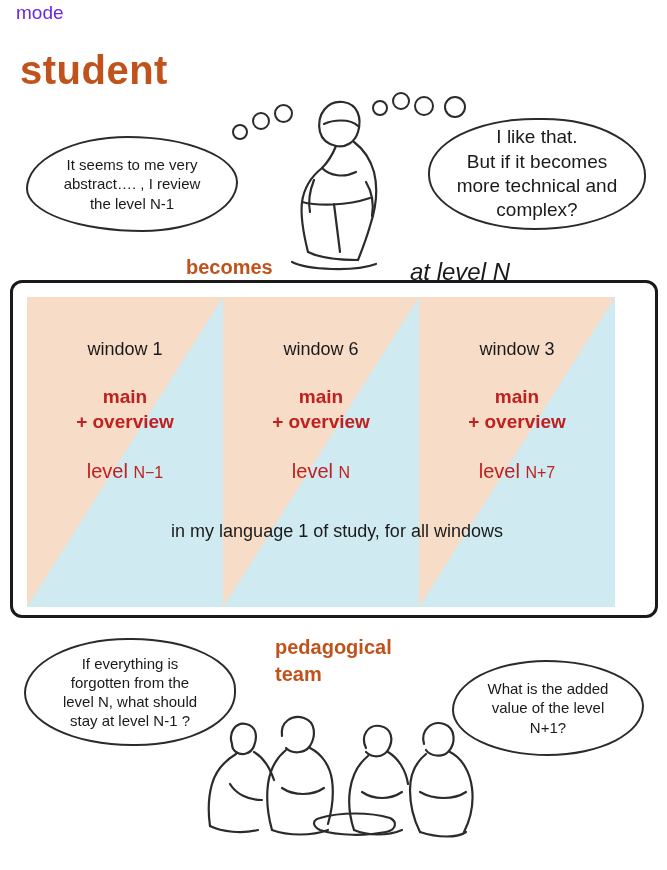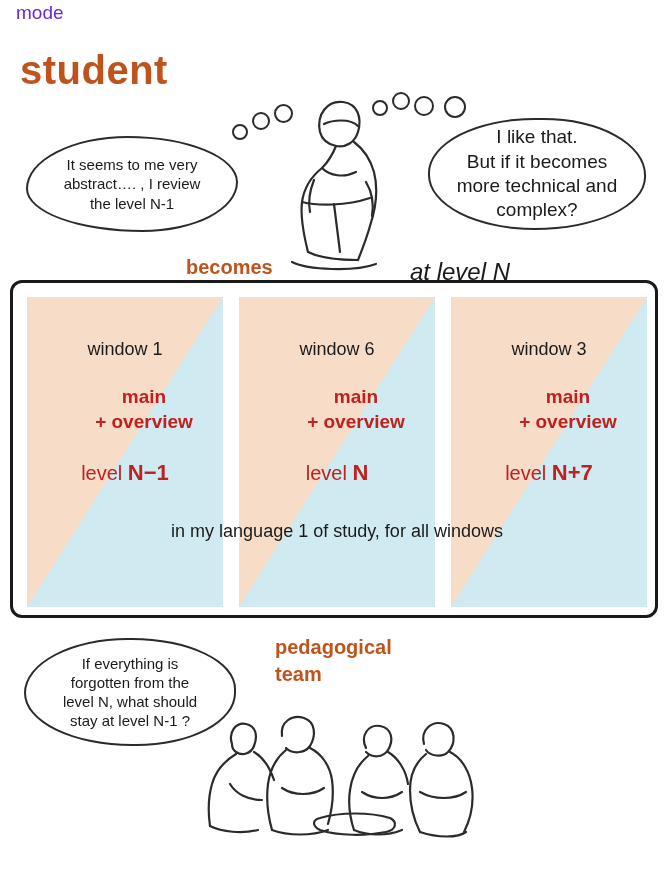--- a/index.html
+++ b/index.html
@@ -164,21 +164,21 @@
     background: #ffffff;
     z-index: 2;
   }
   .windows-row {
     position: absolute;
     left: 14px;
     top: 14px;
     width: 620px;
     height: 310px;
     display: flex;
-    justify-content: space-between;
+    justify-content: flex-start;
     border-radius: 18px;
   }
   .window-col {
     width: 196px;
     height: 310px;
     position: relative;
     overflow: hidden;
     
     background: linear-gradient(to bottom right, #f7dcc8 0%, #f7dcc8 49.6%, #cfeaf0 50.4%, #cfeaf0 100%);
   }
@@ -195,34 +195,33 @@
     position: absolute;
     top: 88px;
     left: 0;
     width: 100%;
     text-align: center;
     font-size: 19px;
     font-weight: bold;
     color: #bf2020;
     line-height: 1.3;
     white-space: pre-line;
-    padding-left: 19px;
   }
   .w-level {
     position: absolute;
     top: 163px;
     left: 0;
     width: 100%;
     text-align: center;
     font-size: 20px;
     color: #bf2020;
   }
   .w-level .lvl-strong {
-    font-weight: bold;
-    font-size: 22px;
+    font-weight: normal;
+    font-size: 16px;
   }
 
   .language-note {
     position: absolute;
     left: 0;
     top: 238px;
     width: 648px;
     text-align: center;
     font-size: 18px;
     color: #1a1a1a;
@@ -314,20 +313,25 @@
 
   <div class="pedagogical-label">pedagogical
 team</div>
 
   <div class="bubble cloud3">
     <span class="btext">If everything is
 forgotten from the
 level N, what should
 stay at level  N-1 ?</span>
   </div>
+  <div class="bubble cloud4">
+    <span class="btext">What is the added
+value of the level
+N+1?</span>
+  </div>
 
   <div class="figure-bottom">
     <svg viewBox="0 0 330 165" width="330" height="165" fill="none" stroke="#2b2b2b" stroke-width="2.2" stroke-linecap="round" stroke-linejoin="round">
 
       <path d="M62 44 C58 32 66 22 76 24 C86 26 88 36 84 46 C81 54 72 56 66 52 C63 50 62 48 62 44 Z"></path>
       <path d="M66 54 C56 60 46 70 42 84 C38 98 38 112 40 126"></path>
       <path d="M84 52 C94 58 100 68 104 80"></path>
       <path d="M40 126 C52 132 72 134 88 130"></path>
       <path d="M60 84 C66 94 78 100 92 100"></path>
 

